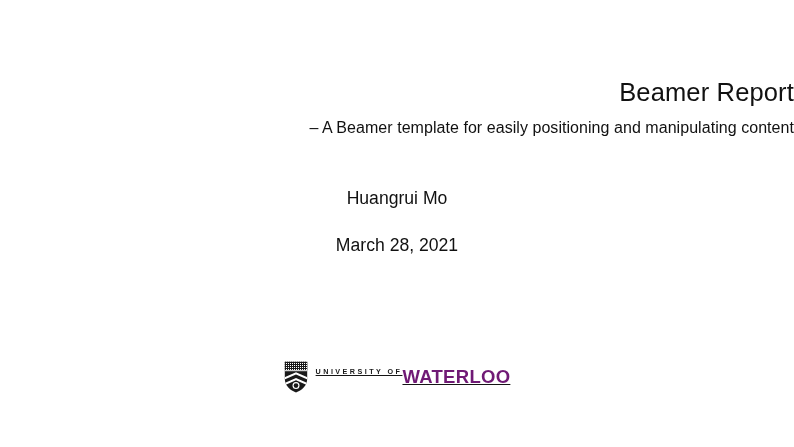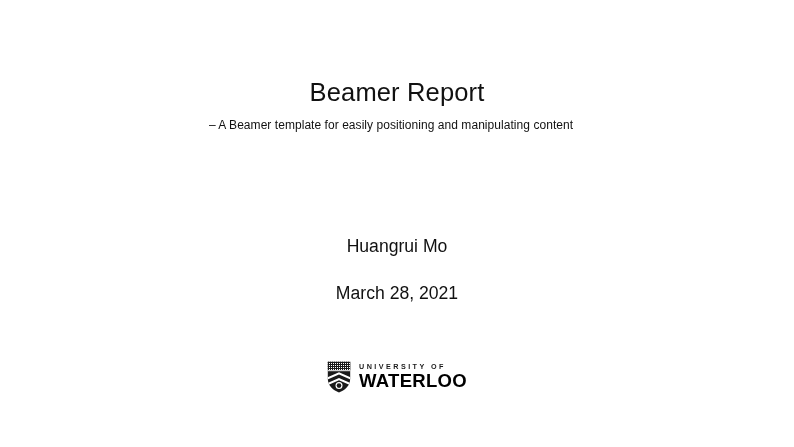--- a/index.html
+++ b/index.html
@@ -21,50 +21,49 @@
     margin: 0 auto;
     color: #141414;
   }
 
   
   .title-block {
     position: absolute;
     left: 0;
     top: 78px;
     width: 794px;
-    text-align: center;
+    text-align: right;
   }
 
   .slide-title {
     font-size: 25.5px;
     font-weight: 400;
     letter-spacing: 0.15px;
     line-height: 1.15;
     margin: 0;
     color: #111111;
   }
 
   .slide-subtitle {
-    font-size: 12px;
+    font-size: 16px;
     font-weight: 400;
     letter-spacing: 0.05px;
     line-height: 1.2;
-    margin: 11px 12px 0 0;
+    margin: 11px 0 0 0;
     color: #111111;
     white-space: nowrap;
   }
 
   
   .meta-block {
     position: absolute;
     left: 0;
     top: 188px;
     width: 794px;
     text-align: center;
-    margin-top: 48px;
   }
 
   .meta-line {
     font-size: 17.6px;
     font-weight: 400;
     line-height: 1.25;
     color: #111111;
     margin: 0;
   }
   .meta-line + .meta-line {
@@ -85,38 +84,39 @@
 
   .logo-shield {
     display: block;
     width: 24px;
     height: 32px;
     flex: 0 0 auto;
   }
 
   .logo-words {
     display: flex;
-    flex-direction: column;
+    flex-direction: row;
     justify-content: center;
     line-height: 1;
+    text-decoration: underline;
   }
 
   .logo-top {
     font-size: 7.2px;
     font-weight: 700;
     letter-spacing: 2.45px;
     color: #1a1a1a;
     margin-bottom: 2px;
   }
 
   .logo-bottom {
     font-size: 18.5px;
     font-weight: 700;
     letter-spacing: 0.3px;
-    color: #000000;
+    color: #701a75;
   }
 </style>
 </head>
 <body>
 
 <div id="slide">
 
   <div class="title-block">
     <h1 class="slide-title">Beamer Report</h1>
     <div class="slide-subtitle">– A Beamer template for easily positioning and manipulating content</div>

